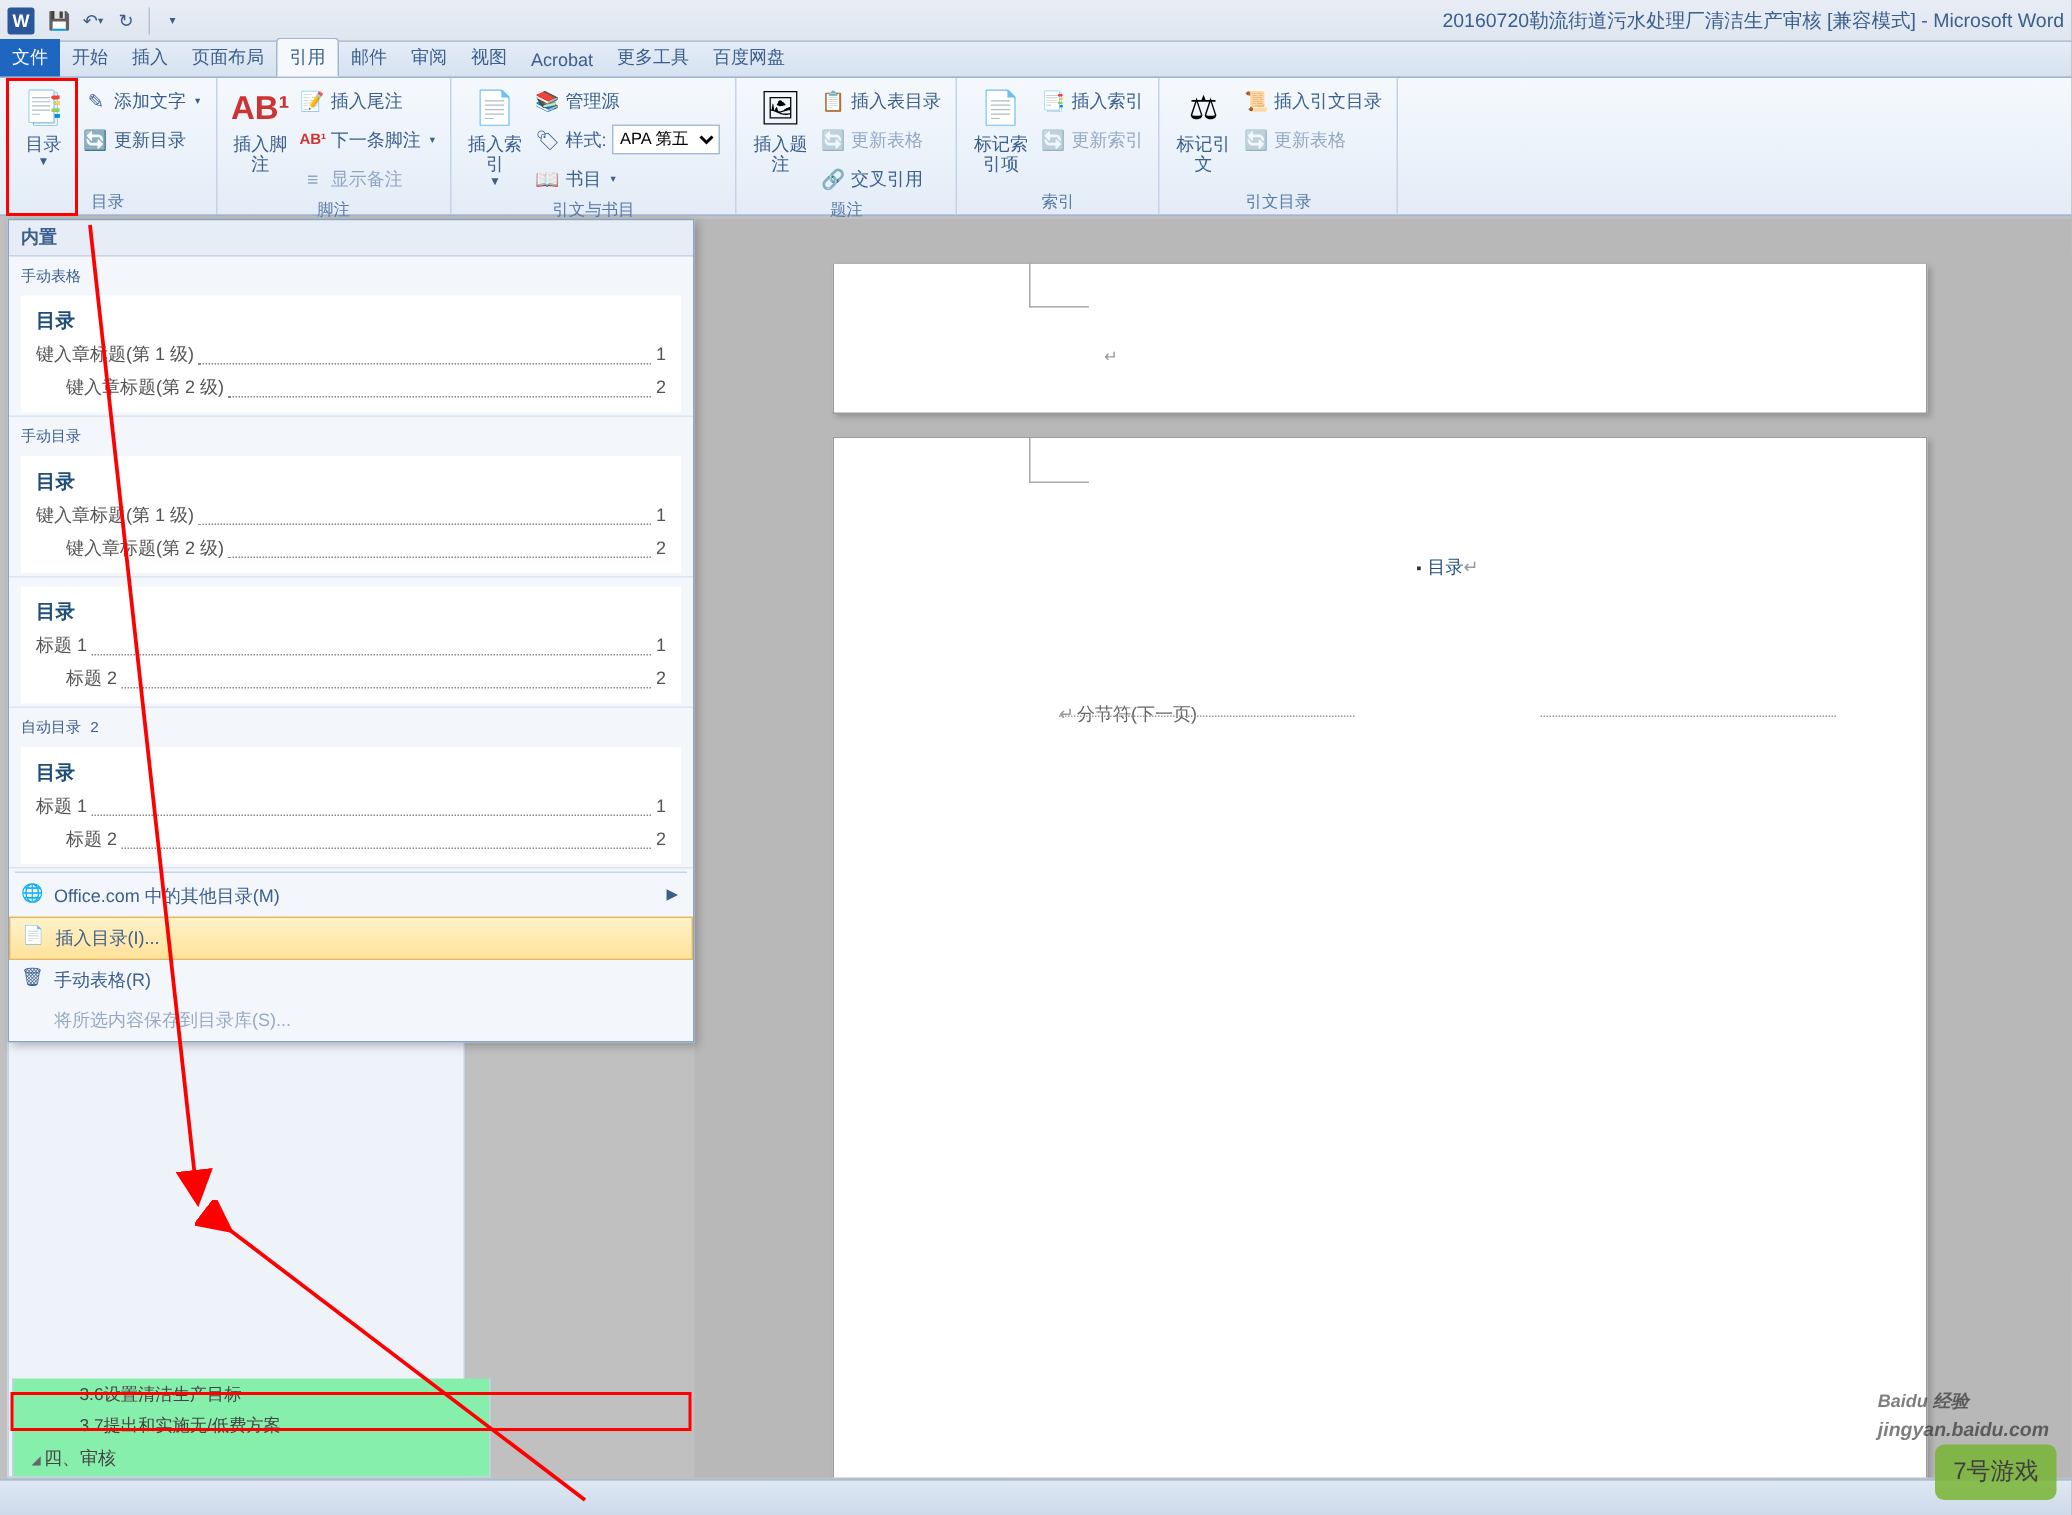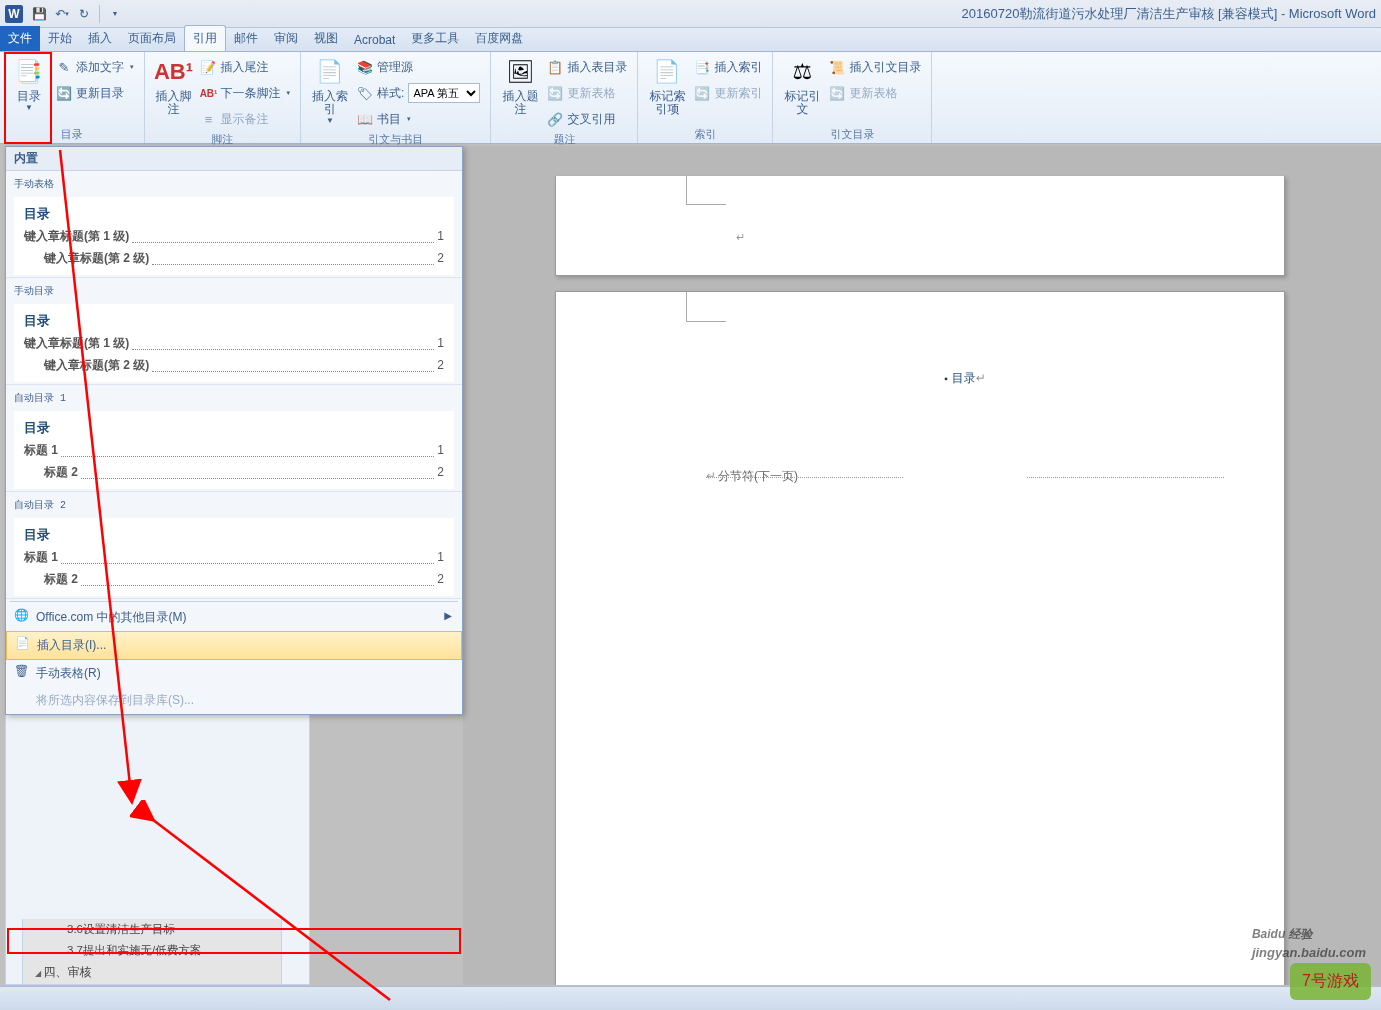--- a/index.html
+++ b/index.html
@@ -36,21 +36,21 @@
 .red-box-toc { position: absolute; left: 4px; top: 52px; width: 48px; height: 92px; border: 2px solid #ff0000; z-index: 50; pointer-events: none; }
 
 
 .toc-dropdown { position: absolute; left: 5px; top: 146px; width: 458px; background: #f3f6fb; border: 1px solid #8ba3c3; z-index: 30; box-shadow: 2px 2px 6px rgba(0,0,0,0.25); }
 .dd-section-hdr { background: #e6edf6; padding: 3px 8px; color: #3b5e8c; font-weight: bold; border-bottom: 1px solid #c4d3e6; }
 .dd-item { padding: 6px 8px 2px; border-bottom: 1px solid #dbe4f0; }
 .dd-item-title { color: #3b5e8c; font-size: 10px; margin-bottom: 6px; font-family: Liberation Mono, monospace; }
 .dd-preview { background: #fff; padding: 6px 10px; font-size: 11px; color: #555; line-height: 22px; }
 .dd-preview .toc-title { color: #1f4e79; font-size: 13px; font-weight: bold; }
 .dd-row { display: flex; }
-.dd-row .txt { flex: 0 0 auto; font-weight: bold; }
+.dd-row .txt { flex: 0 0 auto; }
 .dd-row .fill { flex: 1; border-bottom: 1px dotted #888; margin: 0 3px 4px; }
 .dd-row .pg { flex: 0 0 auto; }
 .dd-action { padding: 5px 10px 5px 30px; color: #3b5e8c; cursor: pointer; position: relative; }
 .dd-action.highlight { background: linear-gradient(#fff2c9, #ffe29a); border: 1px solid #e6b95a; }
 .dd-action .aicon { position: absolute; left: 8px; top: 4px; width: 16px; height: 16px; }
 .dd-action .arrow-r { position: absolute; right: 10px; top: 6px; font-size: 10px; }
 .dd-sep { height: 1px; background: #c4d3e6; margin: 2px 4px; }
 .red-box-insert { position: absolute; border: 2px solid #ff0000; z-index: 40; pointer-events: none; }
 
 
@@ -74,21 +74,21 @@
 .p2-break::before, .p2-break::after { content: ""; position: absolute; top: 50%; width: 38%; border-top: 1px dotted #999; }
 .p2-break::before { left: 0; }
 .p2-break::after { right: 0; }
 
 
 .arrow { position: absolute; z-index: 60; pointer-events: none; }
 
 
 .watermark { position: absolute; right: 15px; bottom: 50px; color: #000000; font-size: 28px; font-weight: bold; z-index: 100; opacity: 0.5; pointer-events: none; font-style: italic; }
 .watermark .sub { font-size: 13px; display: block; }
-.game-logo { position: absolute; right: 10px; bottom: 10px; z-index: 101; background: rgba(120,180,50,0.85); color: #b91c1c; padding: 8px 12px; border-radius: 6px; font-size: 16px; }
+.game-logo { position: absolute; right: 10px; bottom: 10px; z-index: 101; background: rgba(120,180,50,0.85); color: #404040; padding: 8px 12px; border-radius: 6px; font-size: 16px; }
 
 
 .status-bar { position: absolute; left: 0; right: 0; bottom: 0; height: 24px; background: linear-gradient(#dfe8f4, #cddaea); border-top: 1px solid #a6bdd8; z-index: 3; }
 
 svg { display: block; }
 </style>
 </head>
 <body>
 
 <div class="title-bar">
@@ -317,21 +317,20 @@
         </div>
       <div class="dd-row" style="padding-left:20px">
           <span class="txt">键入章标题(第 2 级)</span>
           <span class="fill"></span>
           <span class="pg">2</span>
         </div>
     </div>
   </div>
 
   <div class="dd-item">
-    <div class="dd-item-title">自动目录 1</div>
     <div class="dd-preview">
       <div class="toc-title">目录</div>
       <div class="dd-row">
           <span class="txt">标题 1</span>
           <span class="fill"></span>
           <span class="pg">1</span>
         </div>
       <div class="dd-row" style="padding-left:20px">
           <span class="txt">标题 2</span>
           <span class="fill"></span>
@@ -390,21 +389,21 @@
         <span style="color:#333;font-size:10px">▪</span>
         <span class="p2-title"><span>目录</span><span style="font-size:12px;color:#999">↵</span></span>
       </div>
       <div class="p2-break">
         <span style="color:#999;margin-right:2px">↵</span><span>分节符(下一页)</span>
       </div>
     </div>
   </div>
 </div>
 
-<div style="position:absolute;left:22px;bottom:25px;width:260px;z-index:35;background:#e5e5e5;border:1px solid #c4d3e6;border-top:none">
+<div style="position:absolute;left:8px;bottom:25px;width:319px;z-index:35;background:#86efac;border:1px solid #c4d3e6;border-top:none">
   <div class="nav-entry dark" style="padding-left:44px">3.6设置清洁生产目标</div>
   <div class="nav-entry dark" style="padding-left:44px">3.7提出和实施无/低费方案</div>
   <div class="nav-entry dark l1"><span style="font-size:8px;color:#666">◢ </span><span>四、审核</span></div>
 </div>
 
 <svg class="arrow" style="left:30px;top:140px" width="360" height="670">
   <defs>
       <marker id="ah1" markerWidth="10" markerHeight="10" refX="2" refY="5" orient="auto">
         <path d="M0,0 L10,5 L0,10 Z" fill="#ff0000"></path>
       </marker>

